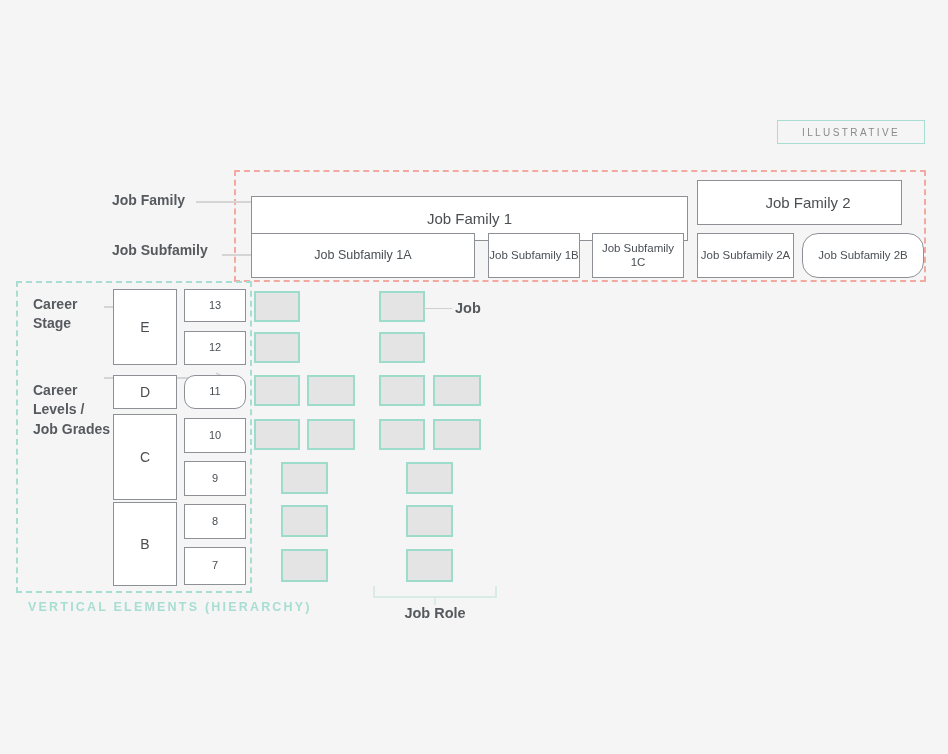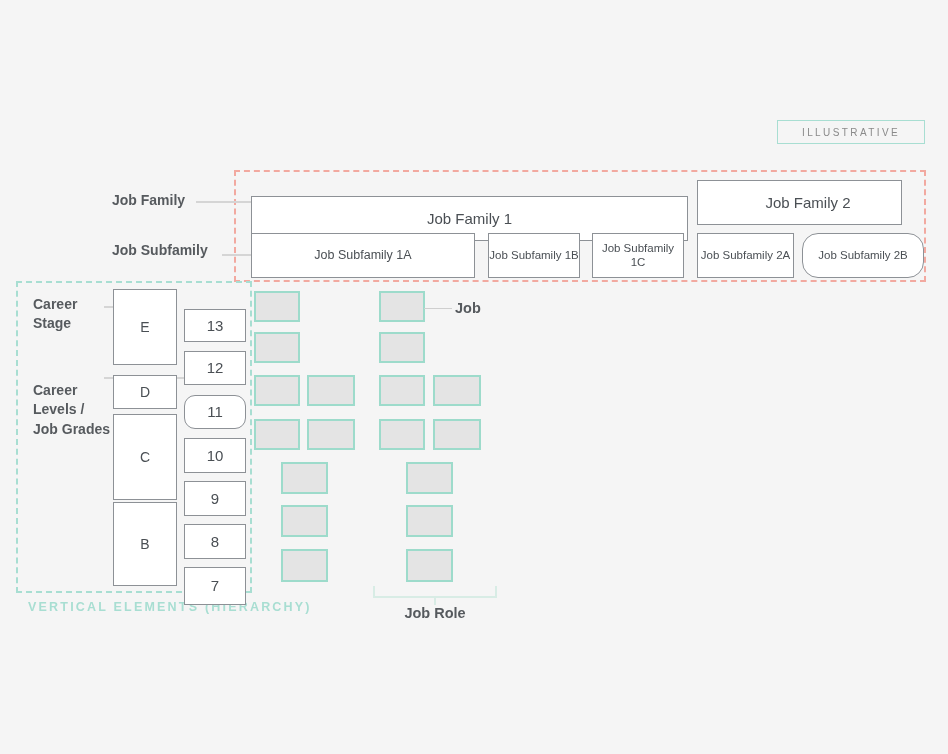--- a/index.html
+++ b/index.html
@@ -75,21 +75,21 @@
     justify-content: center;
     text-align: center;
     color: #4a4f54;
     line-height: 1.2;
   }
 
   .jf-box { font-size: 15px; }
   .sf-box { font-size: 11.5px; }
   .sf-box.wide { font-size: 12.5px; }
   .stage-box { font-size: 14px; }
-  .grade-box { font-size: 15px; margin-top: 20px; }
+  .grade-box { font-size: 11px; }
 
   
   .job-box {
     position: absolute;
     background: #e4e4e4;
     border: 2px solid #9ddbcb;
   }
 
   
   .arrow { position: absolute; height: 12px; }

